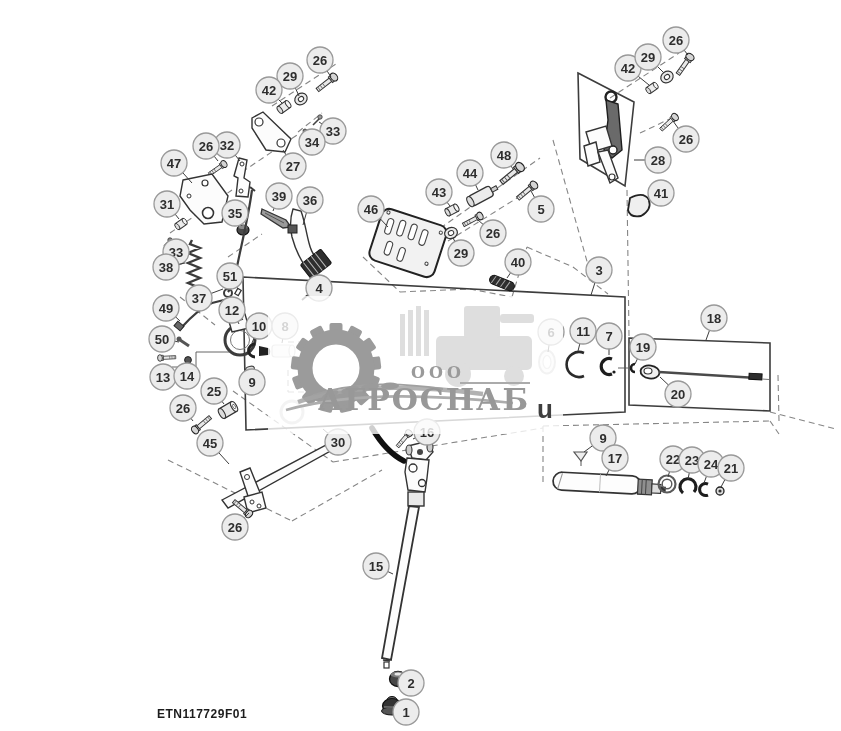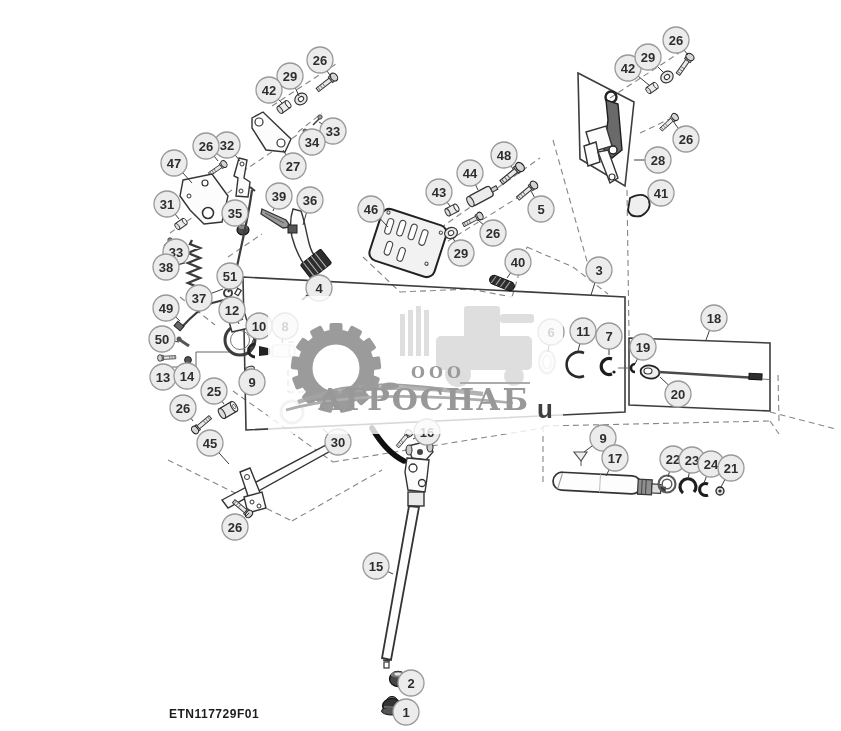--- a/index.html
+++ b/index.html
@@ -9,21 +9,21 @@
   .solid-box{fill:none;stroke:#3d3d3d;stroke-width:1.6;}
   .dash{fill:none;stroke:#868686;stroke-width:1.1;stroke-dasharray:6 4;}
   .thin{fill:none;stroke:#555;stroke-width:.9;}
   .part{stroke:#333;stroke-width:1.4;fill:#fcfcfc;}
   .co-num{font:bold 13px "Liberation Sans",sans-serif;fill:#2e2e2e;}
   .watermark{position:absolute;left:268px;top:296px;width:295px;height:138px;
              background:rgba(255,255,255,.8);text-align:center;}
   .stray-u{position:absolute;left:537px;top:394px;font:bold 26px "Liberation Sans",sans-serif;
            color:#3f3f3f;}
   .code-label{position:absolute;left:157px;top:707px;font:bold 12px "Liberation Sans",sans-serif;
-              letter-spacing:.5px;color:#1c1c1c;margin-left:12px;}
+              letter-spacing:.5px;color:#1c1c1c;}
   .wm-ooo{font:bold 16px "DejaVu Serif",serif;letter-spacing:4px;fill:#9a9a9a;}
   .wm-agro{font:bold 30px "DejaVu Serif",serif;letter-spacing:2px;fill:#989898;}
 </style>
 </head>
 <body>
 
 <div class="canvas">
 
 <svg width="841" height="731" viewBox="0 0 841 731">
   <defs>

